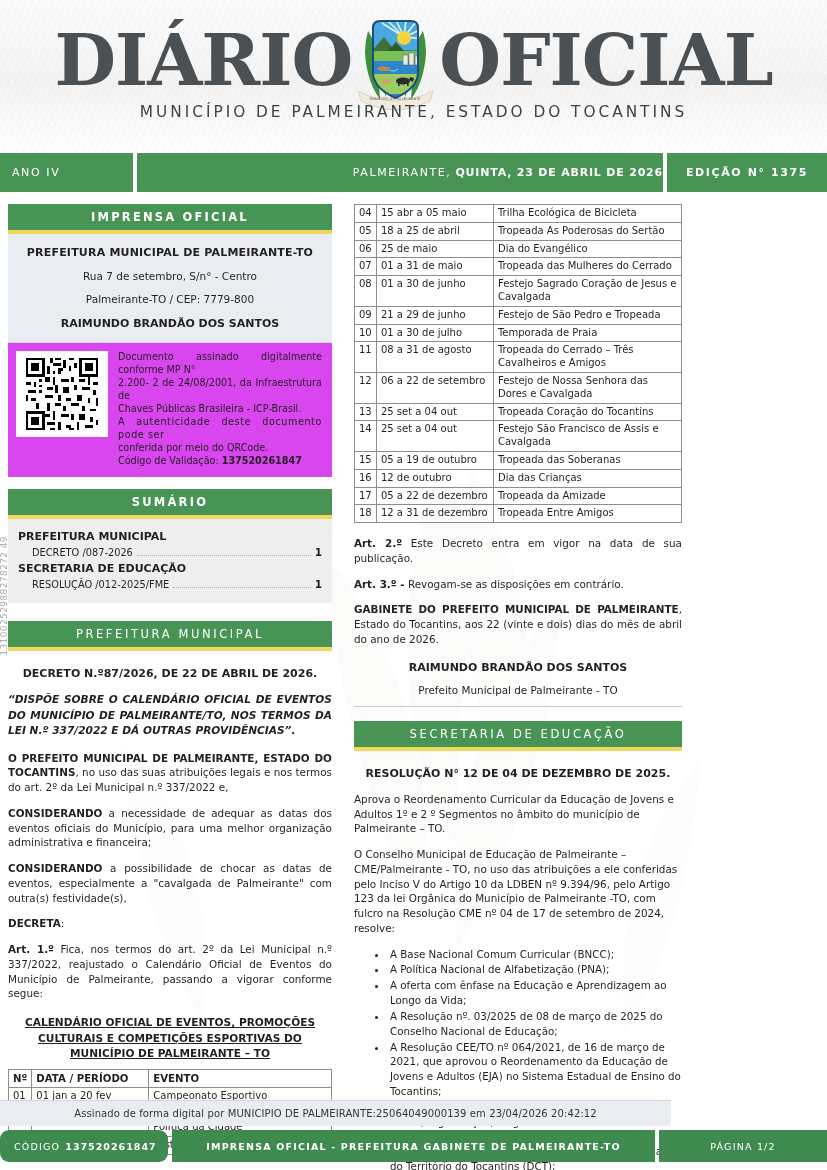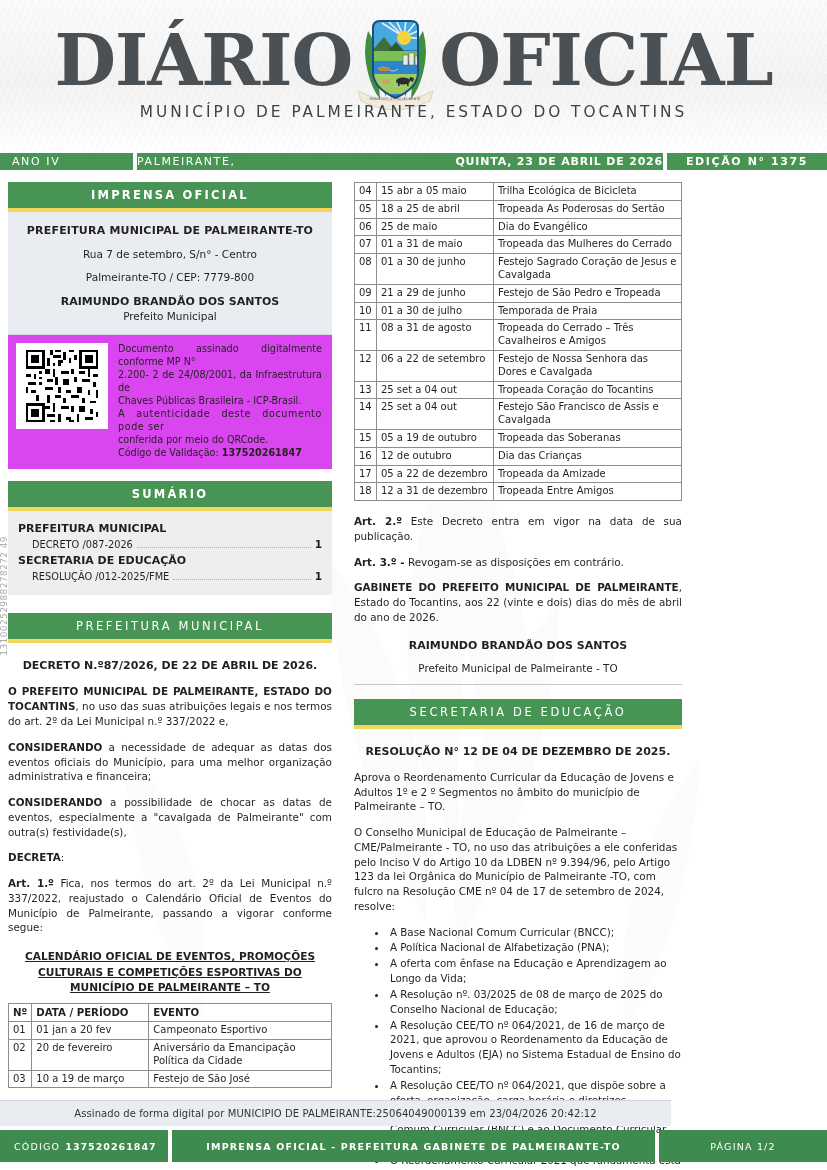--- a/index.html
+++ b/index.html
@@ -46,27 +46,27 @@
     text-align:center;
     font-family:"DejaVu Sans","Liberation Sans",sans-serif;
     font-size:16.5px;
     letter-spacing:3.2px;
     color:#3d4245;
     margin-top:-6px;
     transform:scaleX(.93);
   }
 
   
-  .topbar { display:flex; height:17px; width:827px; gap:4px; position:relative; z-index:2;}
+  .topbar { display:flex; height:39px; width:827px; gap:4px; position:relative; z-index:2;}
   .topbar .seg {
     background:#479455; color:#fff; display:flex; align-items:center;
     font-size:11px; letter-spacing:1.6px;
   }
   .seg-ano { width:133px; padding-left:12px; }
-  .seg-mid { flex:1 1 auto; justify-content:space-between; font-size:11.5px; letter-spacing:.8px; }
+  .seg-mid { flex:1 1 auto; justify-content:flex-end; font-size:11.5px; letter-spacing:.8px; }
   .seg-mid b { font-weight:700; margin-left:4px; letter-spacing:.8px;}
   .seg-ed { width:160px; justify-content:center; font-weight:700; font-size:11.5px; letter-spacing:1.1px;}
 
   
   .page { position:relative; z-index:2; width:827px; }
   .cols { display:flex; width:690px; padding:0; }
   .col-l { width:412px; padding:0 12px 0 8px; }
   .col-r { width:415px; padding:0 8px 0 10px; }
 
   
@@ -143,21 +143,21 @@
     font-size:10px; color:#333; letter-spacing:.1px; z-index:3;
   }
   .footbar {
     position:absolute; left:0; top:1130px; width:827px; height:32px;
     display:flex; gap:4px; z-index:3;
   }
   .footbar .fseg {
     background:#3e8a4f; color:#fff; display:flex; align-items:center;
     font-size:9.5px; letter-spacing:1.2px;
   }
-  .f-cod { width:168px; padding-left:14px; }
+  .f-cod { width:168px; padding-left:14px;border-radius:9px; }
   .f-cod b { font-weight:700; margin-left:5px; letter-spacing:1px;}
   .f-mid { flex:1 1 auto; justify-content:center; font-weight:700; letter-spacing:1.3px; font-size:9.8px;}
   .f-pg { width:168px; justify-content:center; }
 
   .vertical-code {
     position:absolute; left:-1px; top:536px; width:12px;
     writing-mode:vertical-rl; transform:rotate(180deg);
     font-size:9px; color:#a9a9a9; letter-spacing:.4px; z-index:4;
     font-family:"DejaVu Sans","Liberation Sans",sans-serif;
   }
@@ -259,21 +259,20 @@
 
     <div class="col-l">
 
       <div class="band bold">IMPRENSA OFICIAL</div>
 
       <div class="imprensa">
         <div class="l1">PREFEITURA MUNICIPAL DE PALMEIRANTE-TO</div>
         <div class="l2">Rua 7 de setembro, S/n° - Centro</div>
         <div class="l3">Palmeirante-TO / CEP: 7779-800</div>
         <div class="l4">RAIMUNDO BRANDÃO DOS SANTOS</div>
-        <div class="l5">Prefeito Municipal</div>
       </div>
 
       <div class="assinatura">
         <svg class="qr" viewBox="0 0 29 29" shape-rendering="crispEdges">
           <rect width="29" height="29" fill="#fff"></rect>
           <g fill="#000">
 
             <rect x="1" y="1" width="7" height="7"></rect>
               <rect x="2" y="2" width="5" height="5" fill="#fff"></rect>
               <rect x="3" y="3" width="3" height="3"></rect>
@@ -375,20 +374,21 @@
           <span class="t">RESOLUÇÃO /012-2025/FME</span>
           <span class="dots"></span>
           <span class="pg">1</span>
         </div>
       </div>
 
       <div class="band" style="margin-top:18px">PREFEITURA MUNICIPAL</div>
 
       <div class="doc-title">DECRETO N.º87/2026, DE 22 DE ABRIL DE 2026.</div>
 
+      <p class="ementa">“DISPÕE SOBRE O CALENDÁRIO OFICIAL DE EVENTOS DO MUNICÍPIO DE PALMEIRANTE/TO, NOS TERMOS DA LEI N.º 337/2022 E DÁ OUTRAS PROVIDÊNCIAS”.</p>
 
       <p class="body">
         <span class="b">O PREFEITO MUNICIPAL DE PALMEIRANTE, ESTADO DO TOCANTINS</span><span>, no uso das suas atribuições legais e nos termos do art. 2º da Lei Municipal n.º 337/2022 e,</span>
       </p>
 
       <p class="body">
         <span class="b">CONSIDERANDO</span><span> a necessidade de adequar as datas dos eventos oficiais do Município, para uma melhor organização administrativa e financeira;</span>
       </p>
 
       <p class="body">

